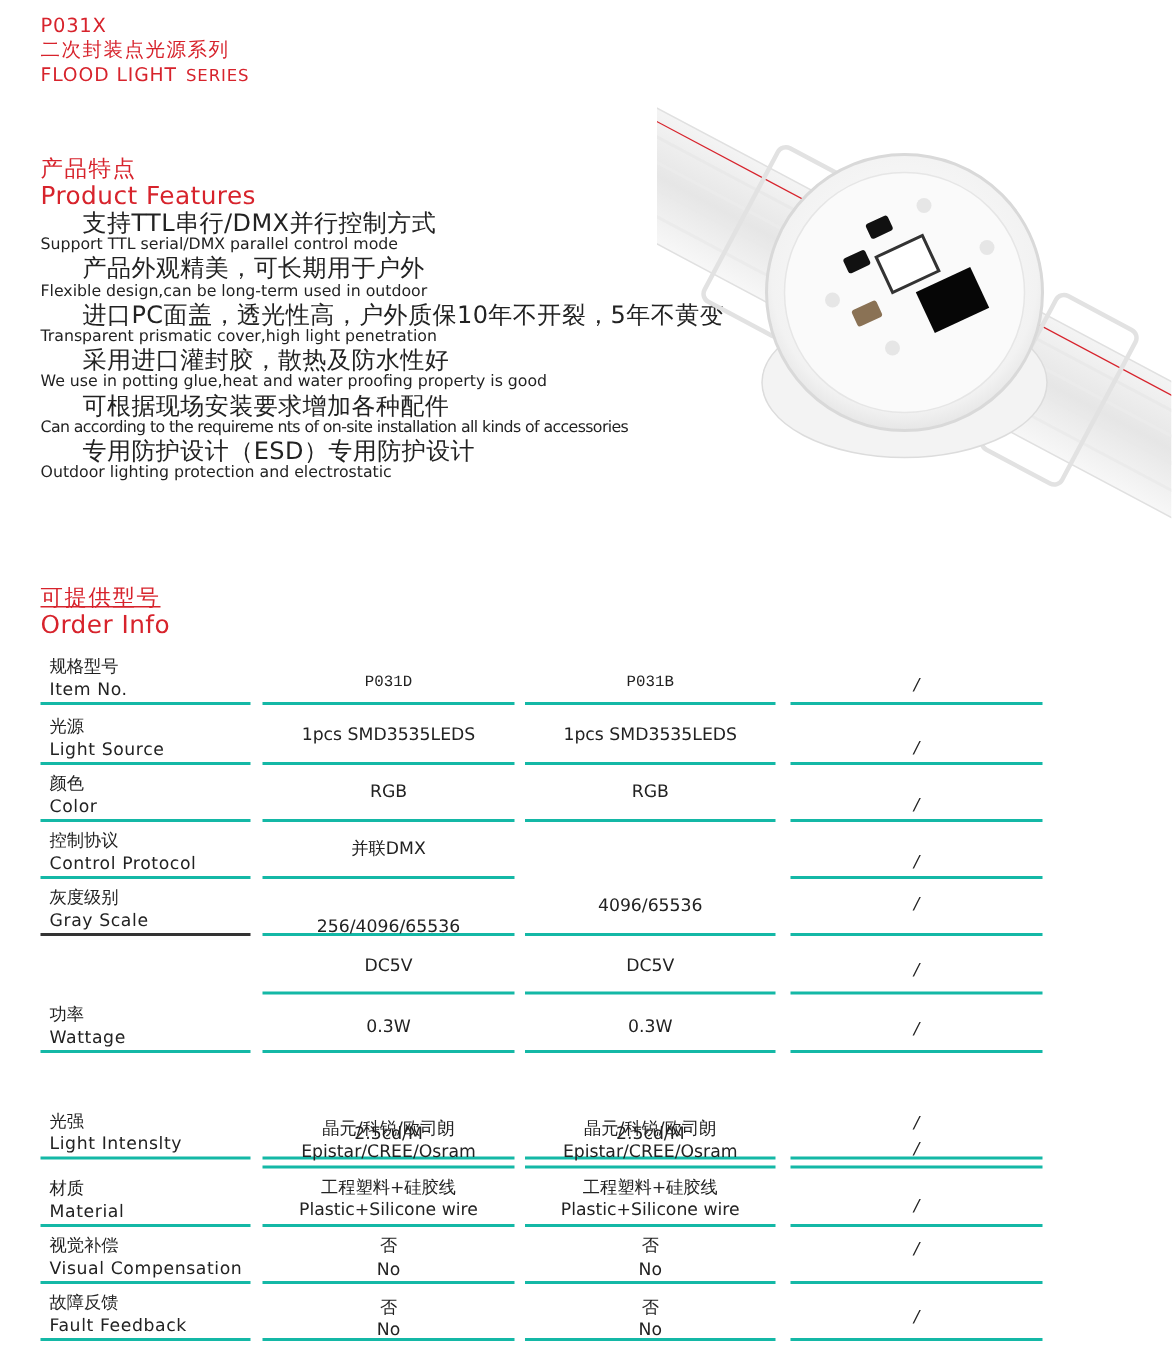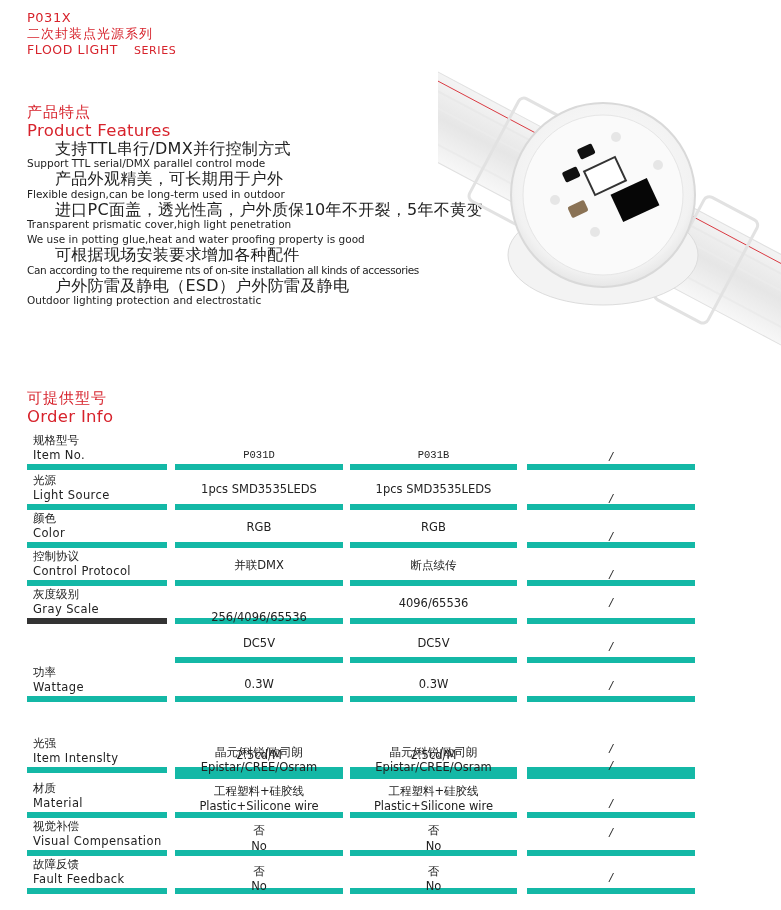--- a/index.html
+++ b/index.html
@@ -3,38 +3,38 @@
 <meta charset="utf-8">
 <style>
   html, body { margin:0; padding:0; }
   body { width:781px; height:910px; background:#ffffff; position:relative; overflow:hidden;
          font-family:"DejaVu Sans", "Liberation Sans", sans-serif; color:#2a2a2a; }
   .red { color:#d7232c; }
   .hdr { position:absolute; left:27px; top:10px; line-height:16px; }
   .hdr .code { font-size:13px; letter-spacing:0.5px; }
   .hdr .cn { font-size:13px; letter-spacing:1px; }
   .hdr .en { font-size:12.5px; letter-spacing:0.6px; }
-  .hdr .en .small { font-size:11px; margin-left:16px; }
+  .hdr .en .small { font-size:11px; margin-left:6px; }
 
   .feat { position:absolute; left:27px; top:103px; }
   .feat .t-cn { font-size:15px; line-height:18px; letter-spacing:1px; }
   .feat .t-en { font-size:16.5px; line-height:20px; letter-spacing:0.3px; }
   .feat .line { font-size:10.5px; line-height:15.2px; color:#222; white-space:nowrap; }
   .feat .line.cn { font-size:16px; letter-spacing:0.3px;margin-left:28px; }
   .feat .line.tight { letter-spacing:-0.4px; }
 
   .product-img { position:absolute; left:438px; top:40px; width:343px; height:340px; }
 
   .order { position:absolute; left:27px; top:389px; }
-  .order .t-cn { font-size:15px; line-height:18px; letter-spacing:1px; }
+  .order .t-cn { font-size:15px; line-height:18px; letter-spacing:1px;text-decoration:underline; }
   .order .t-en { font-size:16.5px; line-height:20px; letter-spacing:0.3px; }
 
   .table { position:absolute; left:0; top:0; width:781px; height:910px; pointer-events:none; }
   .row { position:absolute; left:0; width:781px; }
-  .cell { position:absolute; bottom:0; border-bottom:6px solid #14b8a6; box-sizing:border-box; }
+  .cell { position:absolute; bottom:0; border-bottom:2px solid #14b8a6; box-sizing:border-box; }
   .c1 { left:27px; width:140px; }
   .c2 { left:175px; width:168px; }
   .c3 { left:350px; width:167px; }
   .c4 { left:527px; width:168px; }
   .lbl { position:absolute; left:6px; bottom:1px; font-size:11.5px; line-height:15px; color:#222; white-space:nowrap; }
   .lbl .en { letter-spacing:0.4px; }
   .val { position:absolute; left:0; right:0; text-align:center; font-size:11.5px; line-height:15px; color:#222; white-space:nowrap; }
   .val.mono { font-family:"Liberation Mono", "DejaVu Sans Mono", monospace; font-size:10.5px; }
   .slash { position:absolute; left:0; right:0; text-align:center; font-size:11px; color:#222; font-style:italic; }
 </style>
@@ -49,24 +49,25 @@
 
 <div class="feat">
   <div class="t-cn red">产品特点</div>
   <div class="t-en red">Product Features</div>
   <div class="line cn">支持TTL串行/DMX并行控制方式</div>
   <div class="line">Support TTL serial/DMX parallel control mode</div>
   <div class="line cn">产品外观精美，可长期用于户外</div>
   <div class="line">Flexible design,can be long-term used in outdoor</div>
   <div class="line cn">进口PC面盖，透光性高，户外质保10年不开裂，5年不黄变</div>
   <div class="line">Transparent prismatic cover,high light penetration</div>
+  <div class="line cn">采用进口灌封胶，散热及防水性好</div>
   <div class="line">We use in potting glue,heat and water proofing property is good</div>
   <div class="line cn">可根据现场安装要求增加各种配件</div>
   <div class="line tight">Can according to the requireme nts of on-site installation all kinds of accessories</div>
-  <div class="line cn">户外防雷及静电（ESD）户外防雷及静电</div>
+  <div class="line cn">专用防护设计（ESD）专用防护设计</div>
   <div class="line">Outdoor lighting protection and electrostatic</div>
 </div>
 
 <div class="product-img">
   <svg width="343" height="340" viewBox="0 0 343 340">
     <defs>
       <linearGradient id="cable" x1="0" y1="0" x2="0" y2="1">
         <stop offset="0" stop-color="#f4f4f4"></stop>
         <stop offset="0.5" stop-color="#e6e6e6"></stop>
         <stop offset="1" stop-color="#f7f7f7"></stop>
@@ -172,23 +173,20 @@
   <div class="row" style="top:548px;height:38px;text-decoration:underline;">
     <div class="cell c1" style="height:38px;">
         <div class="lbl">
           <div>控制协议</div>
           <div class="en">Control Protocol</div>
         </div>
       </div>
     <div class="cell c2" style="height:38px;">
         <div class="val" style="top:10px;">并联DMX</div>
       </div>
-    <div class="cell c3" style="height:38px;">
-        <div class="val" style="top:10px;">断点续传</div>
-      </div>
     <div class="cell c4" style="height:38px;">
         <div class="slash" style="top:20px;">/</div>
       </div>
   </div>
 
   <div class="row" style="top:586px;height:38px;">
     <div class="cell c1" style="height:38px;border-bottom-color:#333;">
         <div class="lbl">
           <div>灰度级别</div>
           <div class="en">Gray Scale</div>
@@ -232,21 +230,21 @@
       </div>
     <div class="cell c4" style="height:39px;">
         <div class="slash" style="top:16px;">/</div>
       </div>
   </div>
 
   <div class="row" style="top:743px;height:30px;">
     <div class="cell c1" style="height:39px;">
         <div class="lbl">
           <div>光强</div>
-          <div class="en">Item Intenslty</div>
+          <div class="en">Light Intenslty</div>
         </div>
       </div>
     <div class="cell c2" style="height:39px;">
         <div class="val" style="top:14px;">2.5cd/M</div>
       </div>
     <div class="cell c3" style="height:39px;">
         <div class="val" style="top:14px;">2.5cd/M</div>
       </div>
     <div class="cell c4" style="height:39px;">
         <div class="slash" style="top:8px;">/</div>

